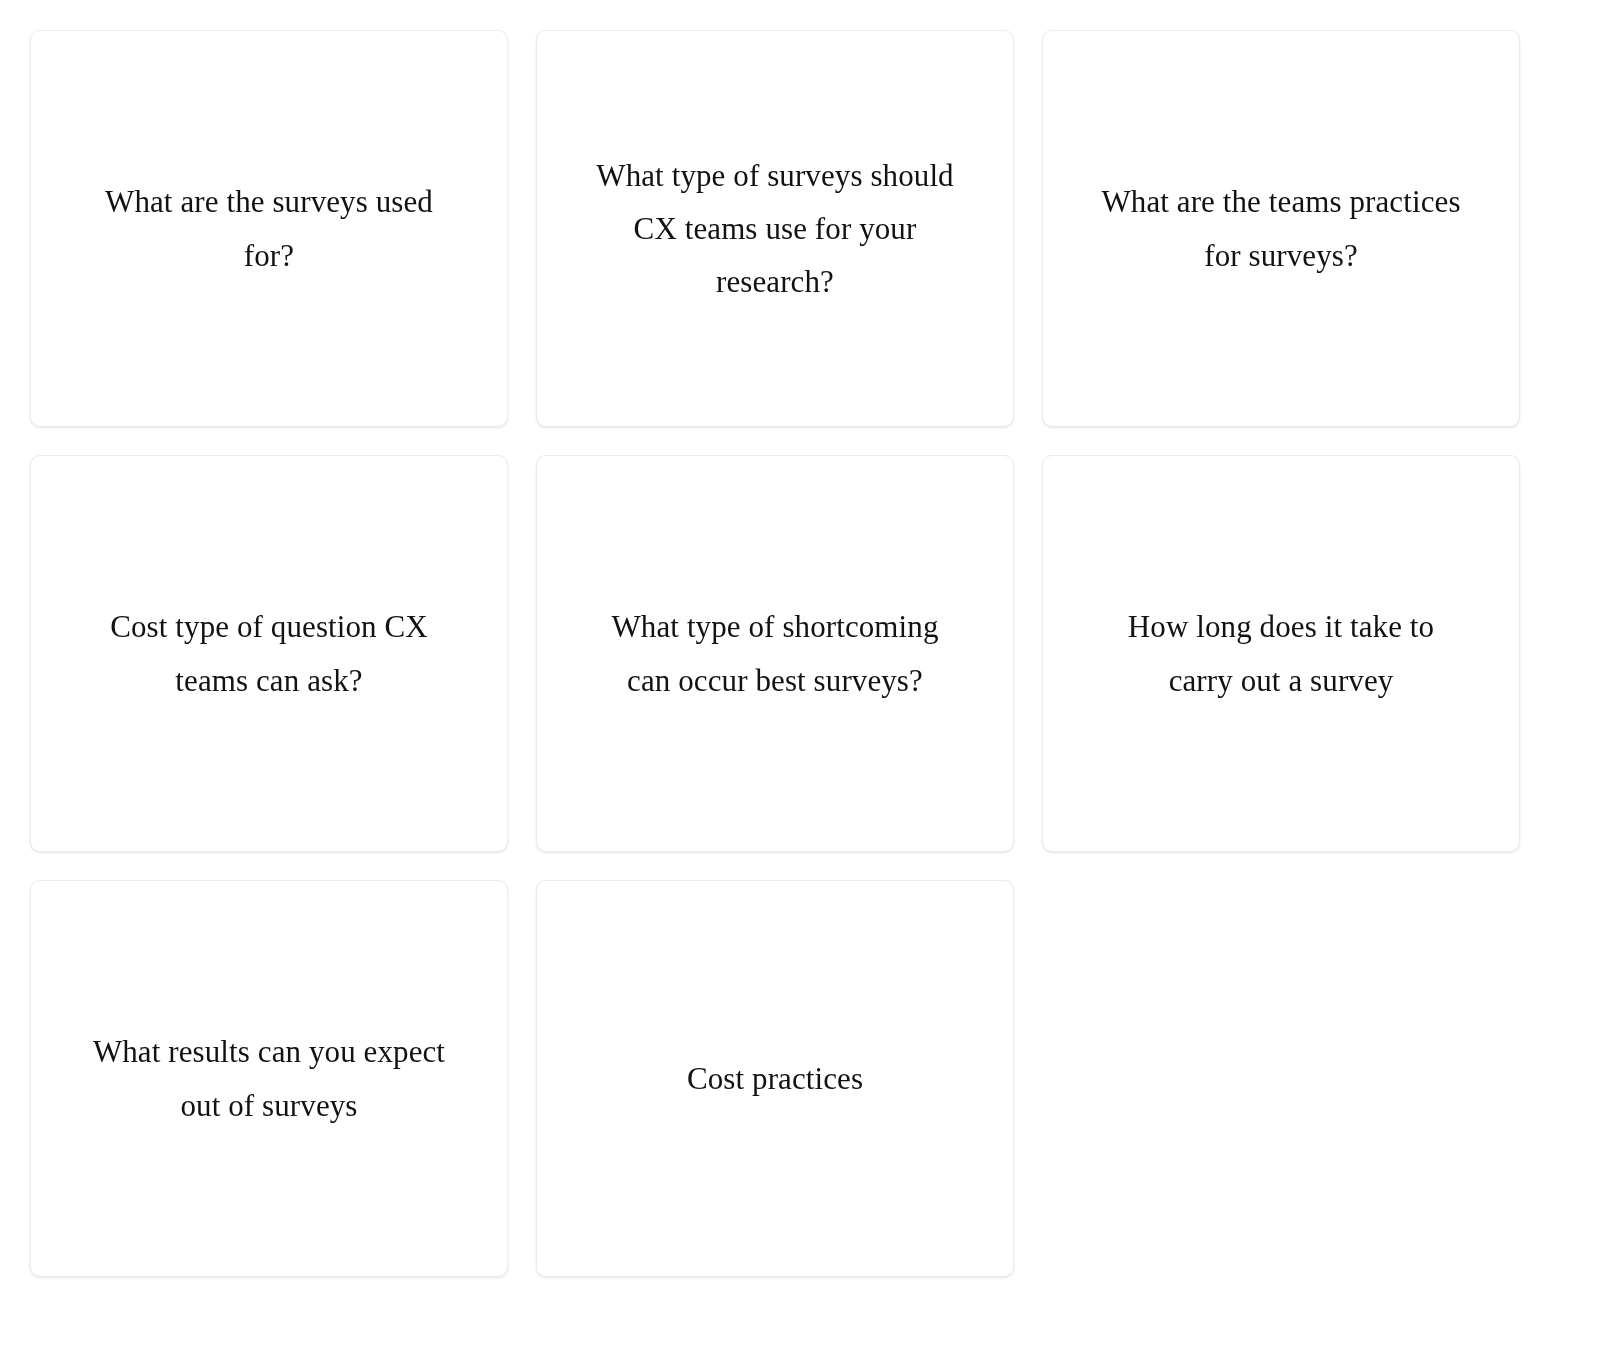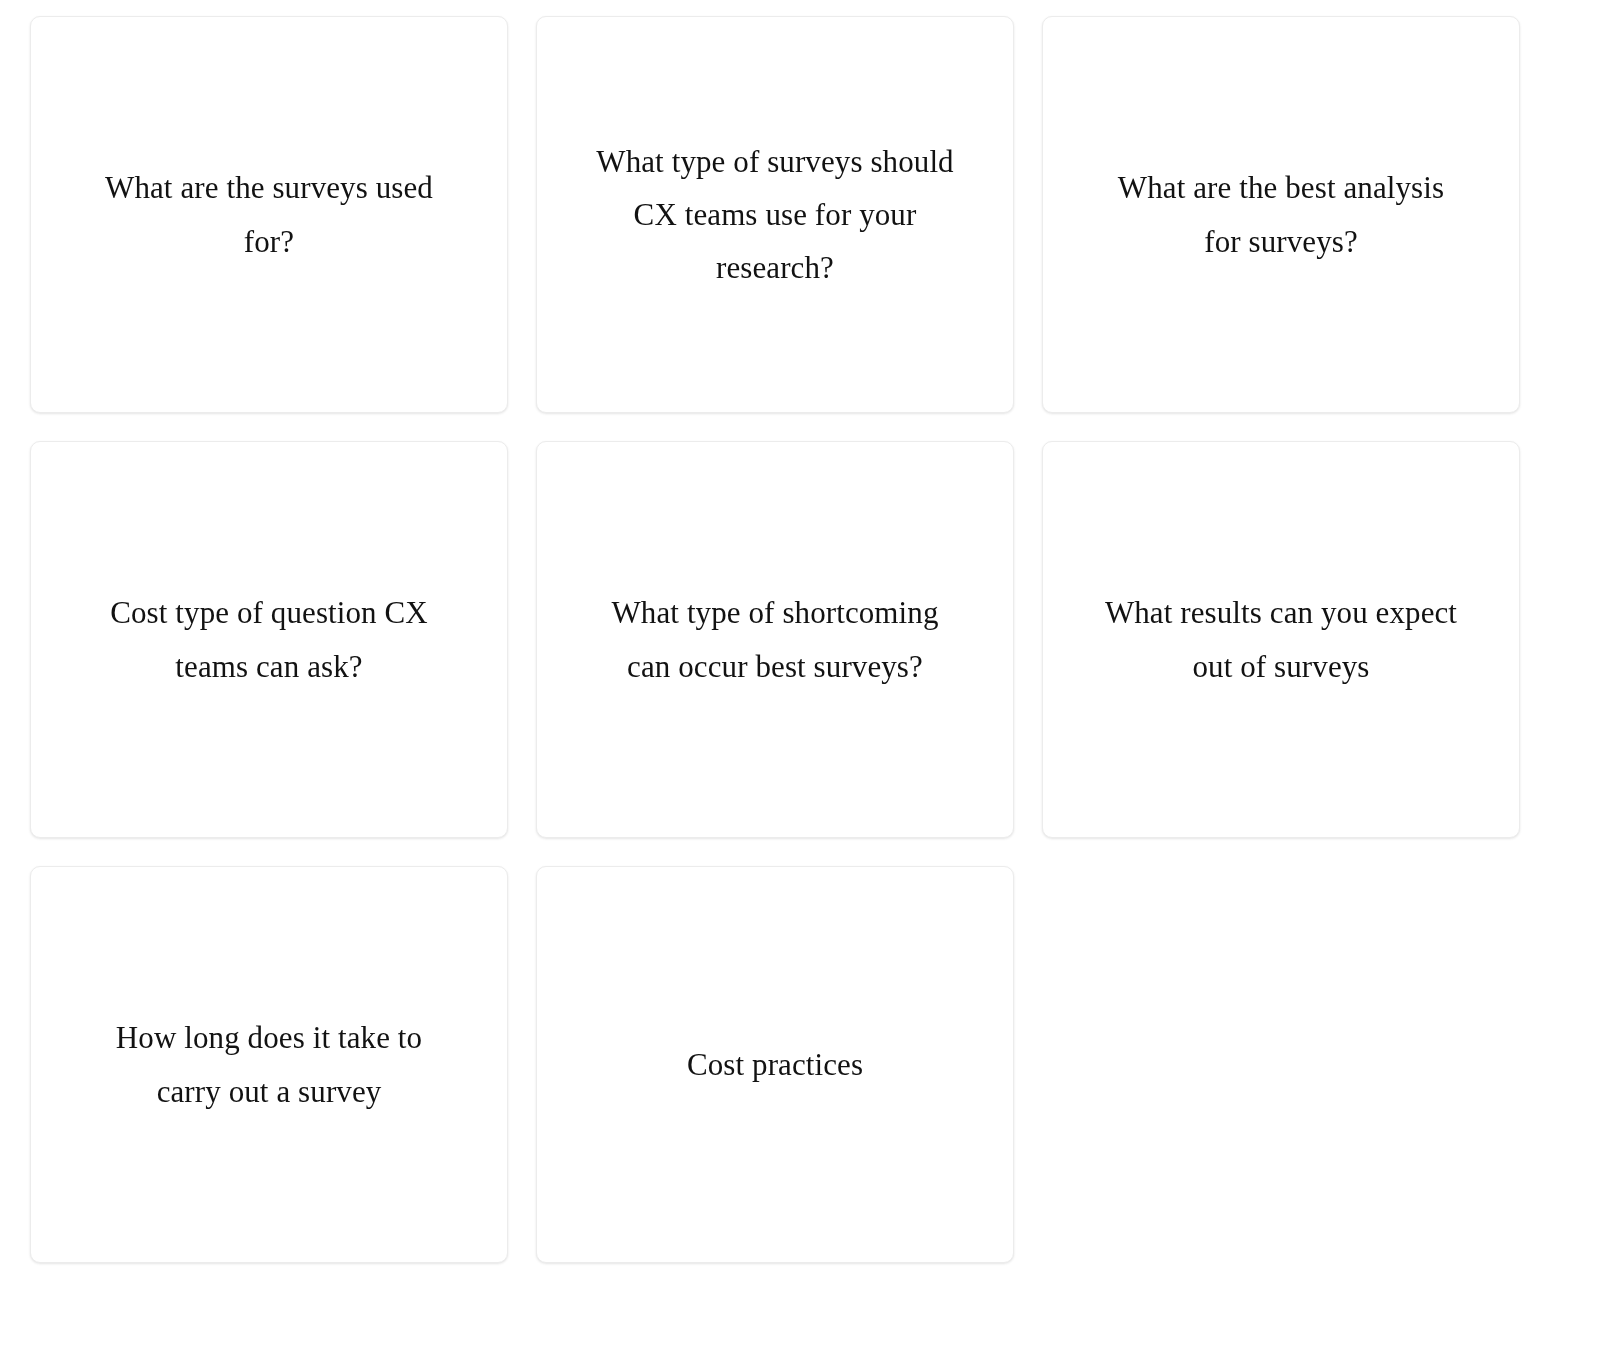--- a/index.html
+++ b/index.html
@@ -10,21 +10,21 @@
     height: 1369px;
     overflow: hidden;
   }
   body {
     font-family: "Liberation Serif", serif;
   }
   .board {
     box-sizing: border-box;
     width: 1600px;
     height: 1369px;
-    padding: 16px 28px 30px 30px;
+    padding: 30px 28px 30px 30px;
     display: grid;
     grid-template-columns: 478px 478px 478px;
     grid-template-rows: 397px 397px 397px;
     column-gap: 44px;
     row-gap: 50px;
     align-content: start;
     justify-content: start;
     gap: 28px;
   }
   .card {
@@ -62,37 +62,37 @@
 
   <div class="card">
     <span class="card-text">What are the surveys used for?</span>
   </div>
 
   <div class="card">
     <span class="card-text">What type of surveys should CX teams use for your research?</span>
   </div>
 
   <div class="card">
-    <span class="card-text">What are the best analysis for surveys?</span>
+    <span class="card-text">What are the teams practices for surveys?</span>
   </div>
 
   <div class="card">
     <span class="card-text">Cost type of question CX teams can ask?</span>
   </div>
 
   <div class="card">
     <span class="card-text">What type of shortcoming can occur best surveys?</span>
   </div>
 
   <div class="card">
-    <span class="card-text">What results can you expect out of surveys</span>
+    <span class="card-text">How long does it take to carry out a survey</span>
   </div>
 
   <div class="card">
-    <span class="card-text">How long does it take to carry out a survey</span>
+    <span class="card-text">What results can you expect out of surveys</span>
   </div>
 
   <div class="card">
     <span class="card-text">Cost practices</span>
   </div>
 
   <div class="card empty"></div>
 
 </div>
 

